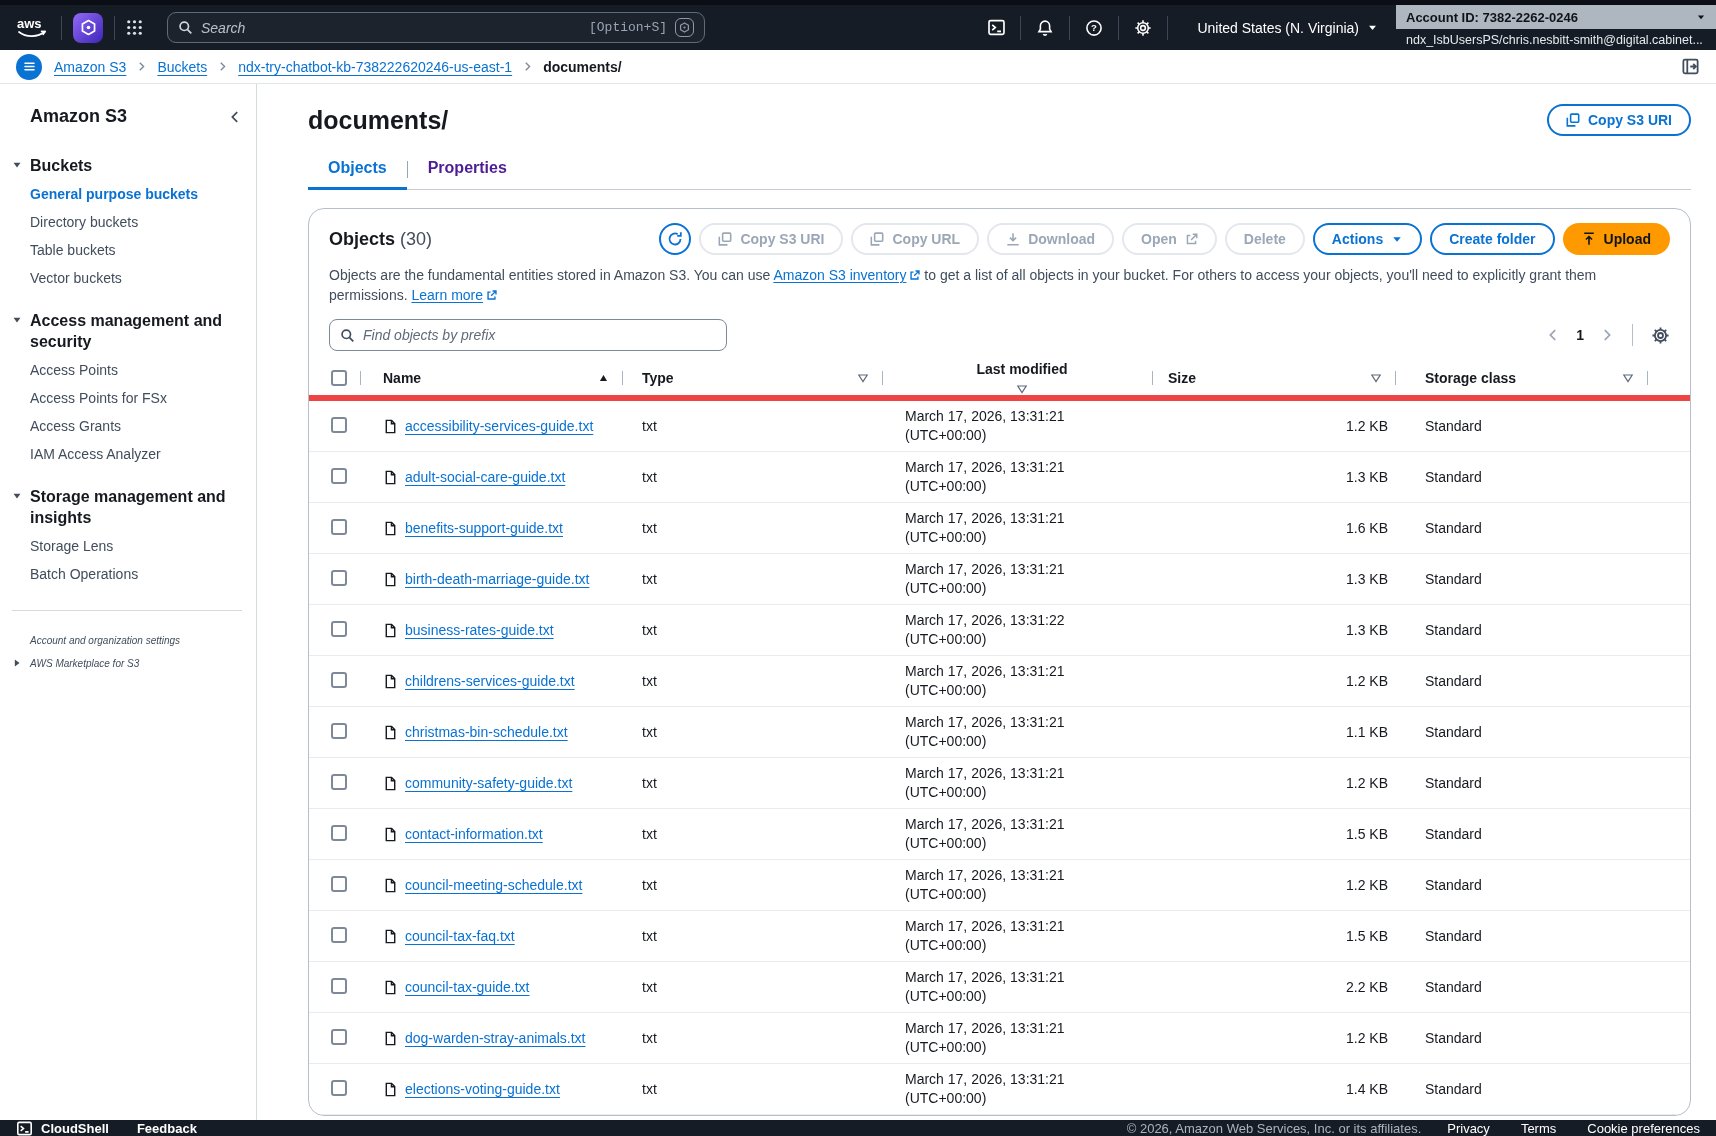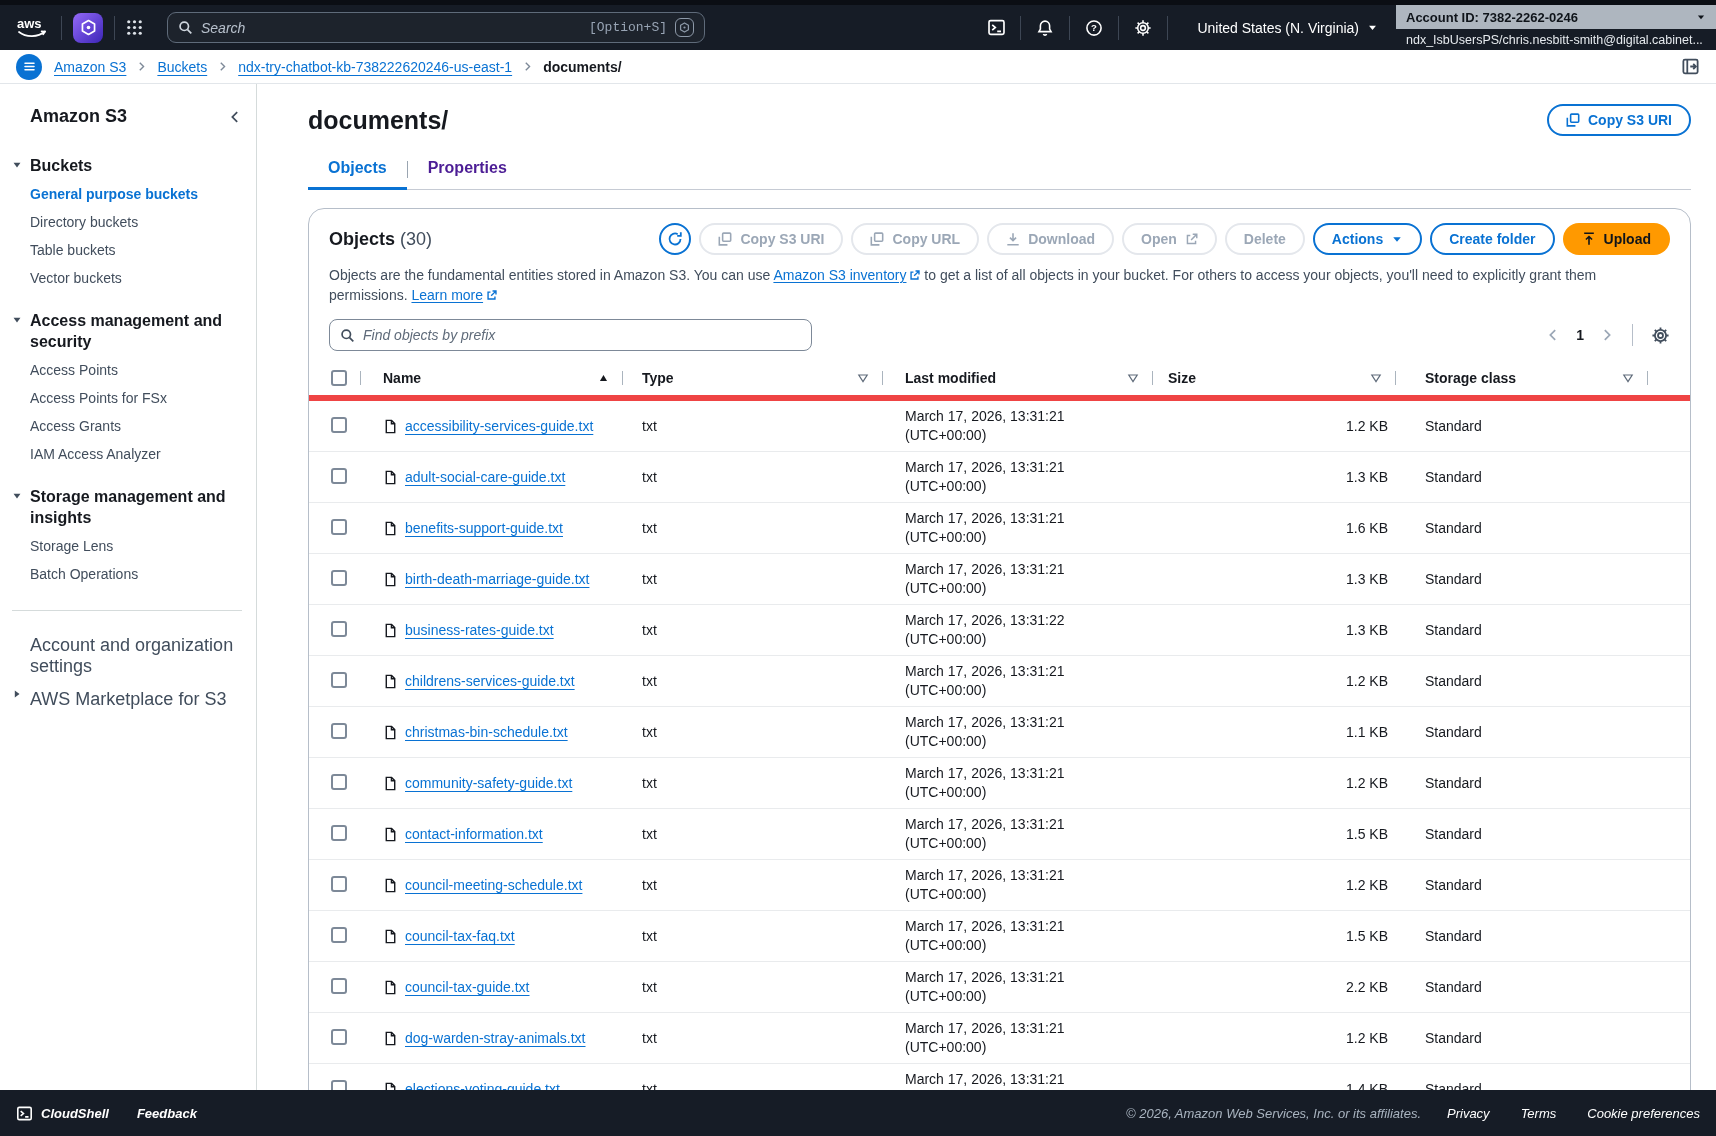--- a/index.html
+++ b/index.html
@@ -75,21 +75,21 @@
   .sb-head { display: flex; align-items: center; justify-content: space-between; padding-left: 18px; margin-bottom: 24px; }
   .sb-head h2 { font-size: 18px; font-weight: bold; }
   .collapse { cursor: pointer; color: #414d5c; }
   .sb-section { margin-bottom: 14px; }
   .sb-header { display: flex; gap: 8px; align-items: flex-start; font-weight: bold; font-size: 16px; line-height: 21px; padding: 4px 0; cursor: pointer; }
   .sb-caret { padding-top: 5px; flex: none; }
   .sb-item { padding: 6px 0 6px 18px; color: #414d5c; font-size: 14px; cursor: pointer; }
   .sb-item.active { color: var(--accent); font-weight: bold; }
   .sb-div { border: none; border-top: 1px solid #d5dbdb; margin: 22px 0 18px; }
   .sb-extra { }
-  .sb-extra-item { display: flex; gap: 8px; align-items: flex-start; padding: 6px 0; color: #414d5c; font-size: 18px; cursor: pointer; }
+  .sb-extra-item { display: flex; gap: 8px; align-items: flex-start; padding: 6px 0; color: #414d5c; font-size: 10px; cursor: pointer; font-style: italic; }
   .sb-extra-item.no-caret { padding-left: 18px; }
 
   
   .main { flex: 1; padding: 20px 25px 0 51px; min-width: 0; }
   .page-head { display: flex; justify-content: space-between; align-items: center; }
   .page-head h1 { font-size: 25px; font-weight: bold; }
   .tabs { display: flex; align-items: center; margin-top: 14px; border-bottom: 1px solid #c6cbd4; }
   .tab { font-size: 16px; font-weight: bold; color: #4c1d95; padding: 9px 20px 12px; position: relative; cursor: pointer; }
   .tab.active { color: var(--accent); }
   .tab.active::after { content: ""; position: absolute; left: 0; right: 0; bottom: -1px; height: 3px; background: var(--accent); }
@@ -110,21 +110,21 @@
   .btn.disabled { border-color: #e4e7ec; color: #9ba7b6; cursor: default; }
   .btn.primary { background: var(--primary); color: #0f141a; }
   .btn-round { width: 32px; padding: 0; justify-content: center; border-radius: 50%; border: 2px solid var(--accent); color: var(--accent); }
   .btn-ic { display: flex; }
 
   .desc { padding: 10px 20px 0; color: #414d5c; font-size: 14px; line-height: 20px; }
   .desc a { color: var(--accent); text-decoration: underline; text-underline-offset: 2px; cursor: pointer; }
   .ext-ic { display: inline-block; vertical-align: -1px; margin-left: 3px; }
 
   .filter-row { display: flex; justify-content: space-between; align-items: center; padding: 14px 20px 10px; }
-  .obj-search { width: 483px; height: 32px; border: 1px solid #7d8998; border-radius: 8px; display: flex; align-items: center; padding: 0 10px; gap: 8px; }
+  .obj-search { width: 398px; height: 32px; border: 1px solid #7d8998; border-radius: 8px; display: flex; align-items: center; padding: 0 10px; gap: 8px; }
   .obj-search input { border: none; outline: none; flex: 1; font-size: 14px; color: #16191f; background: transparent; font-family: inherit; }
   .obj-search input::placeholder { font-style: italic; color: #5f6b7a; }
   .pagination { display: flex; align-items: center; gap: 12px; color: #9ba7b6; }
   .pg-btn { cursor: pointer; display: flex; }
   .pg-num { font-weight: bold; color: #16191f; padding: 0 4px; cursor: pointer; }
   .pg-sep { width: 1px; height: 22px; background: #b6bec9; margin: 0 6px; }
   .pg-gear { color: #414d5c; cursor: pointer; display: flex; }
 
   
   .thead, .tr {
@@ -132,39 +132,39 @@
     padding-right: 42px; align-items: center;
   }
   .thead { height: 40px; border-bottom: 6px solid #ef4444; }
   .th { display: flex; align-items: center; justify-content: space-between; position: relative; height: 100%; padding-right: 14px; font-weight: bold; color: #16191f; }
   .th::after { content: ""; position: absolute; right: 0; top: 10px; bottom: 10px; width: 1px; background: #aab4be; }
   .th-label { cursor: pointer; }
   .th-ic { cursor: pointer; display: flex; }
   .th-cb { padding-left: 22px; }
   .th.c1 { padding-left: 22px; }
   .th.c2 { padding-left: 19px; }
-  .th.c3 { padding-left: 22px; }
+  .th.c3 { padding-left: 22px; flex-direction: column; }
   .th.c4 { padding-left: 15px; }
   .th.c5 { padding-left: 29px; }
 
   .tr { height: 51px; border-bottom: 1px solid #e9ebed; }
   .cb { width: 16px; height: 16px; border: 2px solid #7d8998; border-radius: 3px; display: inline-block; background: #fff; cursor: pointer; flex: none; }
   .td-cb { padding-left: 22px; }
   .td-name { display: flex; align-items: center; gap: 7px; padding-left: 22px; min-width: 0; }
   .file-ic { flex: none; display: flex; }
   .obj-link { color: var(--accent); text-decoration: underline; text-underline-offset: 3px; cursor: pointer; white-space: nowrap; }
   .td-type { padding-left: 19px; }
   .td-mod { padding-left: 22px; line-height: 19px; }
   .td-size { text-align: right; padding-right: 8px; }
   .td-storage { padding-left: 29px; }
 
   
   .footer {
-    position: absolute; left: 0; bottom: 0; width: 100%; height: 46px; background: var(--dark-bg);
-    display: flex; color: #fff; font-size: 13px; padding: 0 16px; gap: 28px; z-index: 20; font-style: italic;
+    position: absolute; left: 0; bottom: 0; width: 100%; height: 16px; background: var(--dark-bg);
+    display: flex; color: #fff; font-size: 13px; padding: 0 16px; gap: 28px; z-index: 20;
   }
   .f-item { display: flex; gap: 8px; align-items: center; font-weight: bold; cursor: pointer; }
   .f-right { margin-left: auto; display: flex; gap: 26px; align-items: center; }
   .f-copy { color: #a9b4c0; }
   .f-link { cursor: pointer; }
 </style>
 </head>
 <body>
 
 <div class="top-strip"></div>

